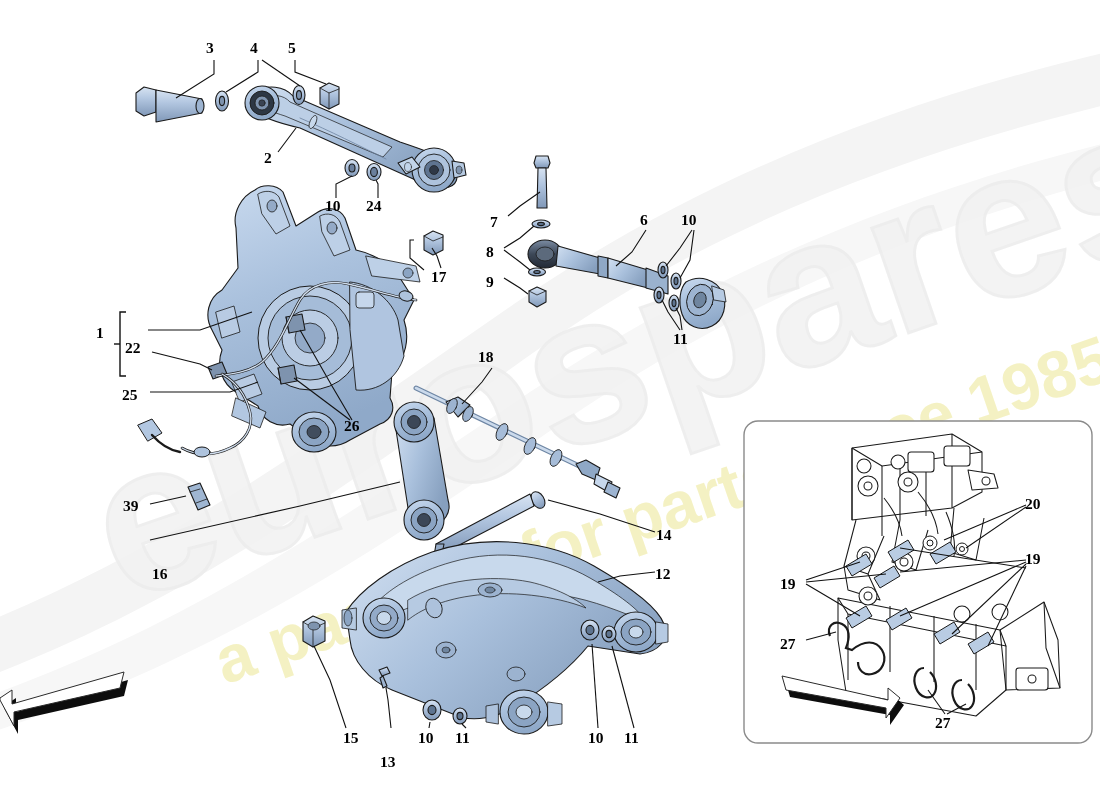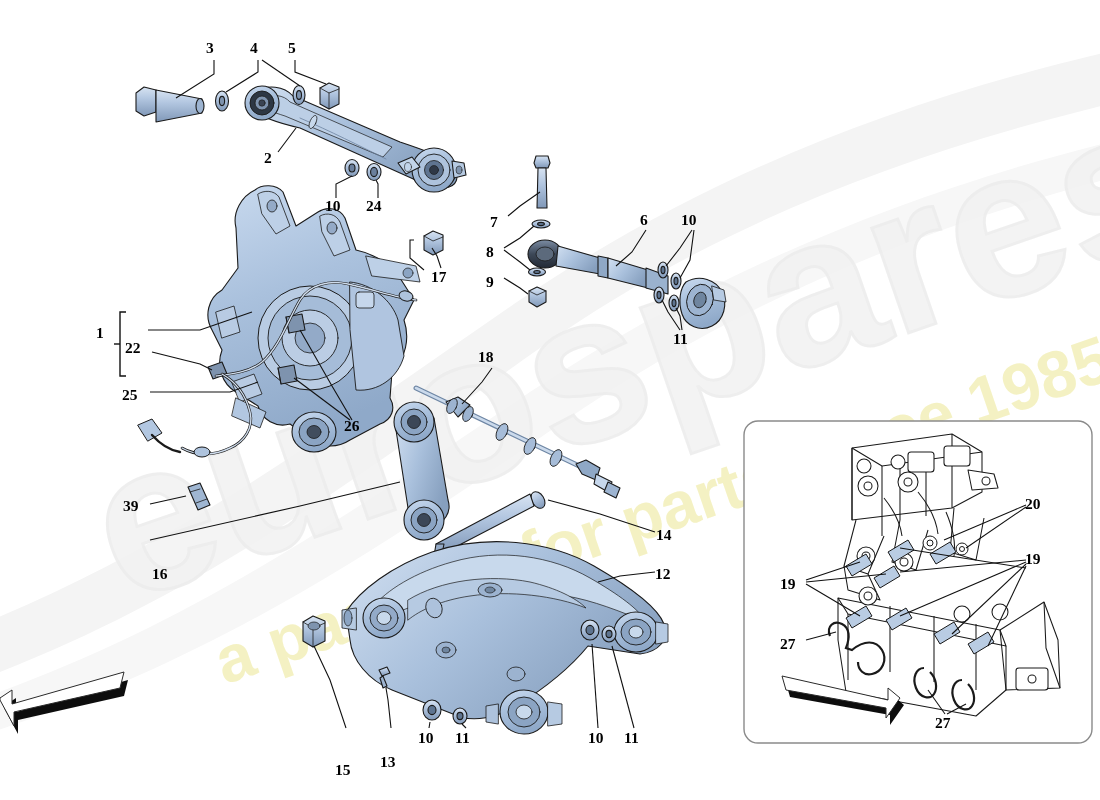--- a/index.html
+++ b/index.html
@@ -505,21 +505,21 @@
   <span class="lbl" style="left:431px;top:269px;">17</span>
   <span class="lbl" style="left:96px;top:325px;">1</span>
   <span class="lbl" style="left:125px;top:340px;">22</span>
   <span class="lbl" style="left:122px;top:387px;">25</span>
   <span class="lbl" style="left:344px;top:418px;">26</span>
   <span class="lbl" style="left:123px;top:498px;">39</span>
   <span class="lbl" style="left:123px;top:566px;margin-left:29px;">16</span>
   <span class="lbl" style="left:478px;top:349px;">18</span>
   <span class="lbl" style="left:656px;top:527px;text-align:right;">14</span>
   <span class="lbl" style="left:655px;top:566px;">12</span>
-  <span class="lbl" style="left:335px;top:730px;margin-top:32px;">15</span>
+  <span class="lbl" style="left:343px;top:730px;">15</span>
   <span class="lbl" style="left:380px;top:730px;margin-top:24px;">13</span>
   <span class="lbl" style="left:418px;top:730px;">10</span>
   <span class="lbl" style="left:455px;top:730px;">11</span>
   <span class="lbl" style="left:588px;top:730px;">10</span>
   <span class="lbl" style="left:624px;top:730px;">11</span>
   <span class="lbl" style="left:1025px;top:496px;text-align:center;">20</span>
   <span class="lbl" style="left:1025px;top:551px;">19</span>
   <span class="lbl" style="left:780px;top:576px;">19</span>
   <span class="lbl" style="left:780px;top:636px;">27</span>
   <span class="lbl" style="left:935px;top:715px;">27</span>

